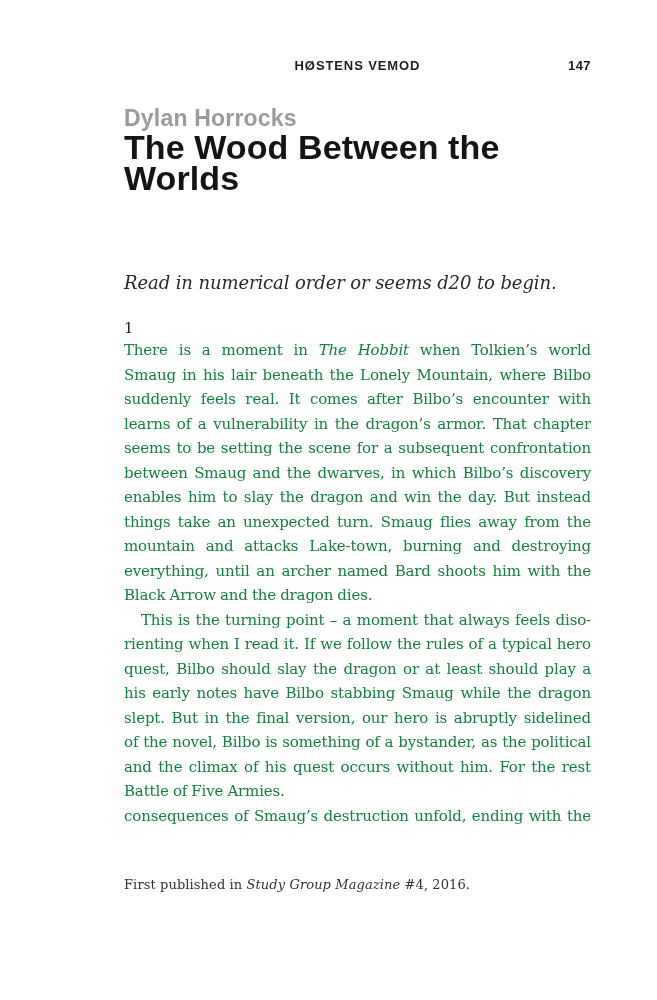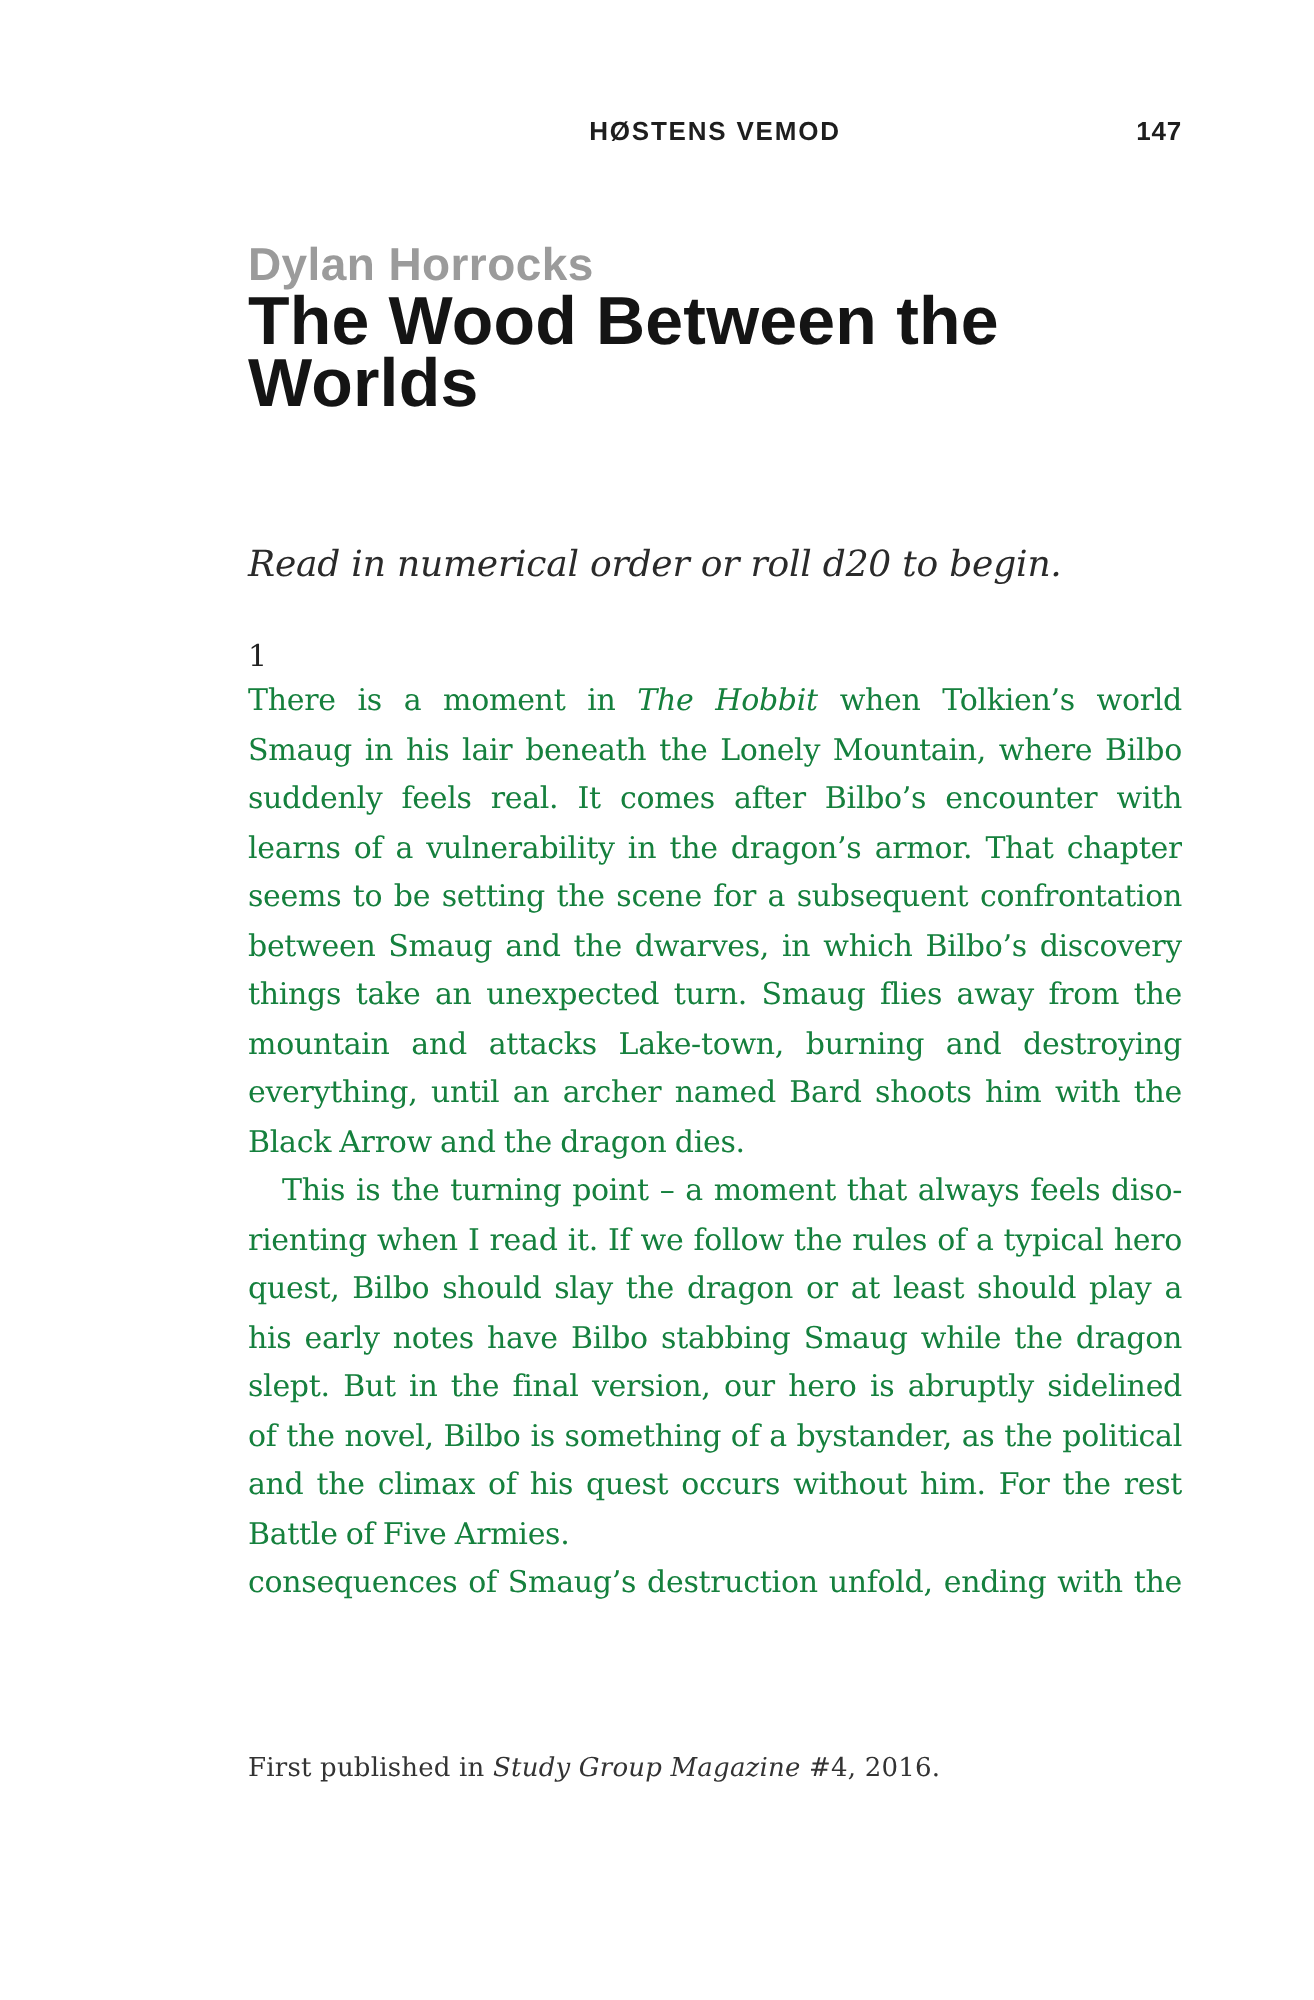--- a/index.html
+++ b/index.html
@@ -41,21 +41,21 @@
   }
   .folio {
     position: absolute;
     right: 0;
     top: 0;
     letter-spacing: 0.4px;
   }
 
   
   .heading-block {
-    top: 119px;
+    top: 105px;
   }
   .author {
     font-family: "Liberation Sans", sans-serif;
     font-weight: 700;
     font-size: 23px;
     line-height: 27px;
     color: #9b9b9b;
     letter-spacing: 0.2px;
   }
   .title {
@@ -125,32 +125,33 @@
   <div class="textcol running-header">
     <span>HØSTENS VEMOD</span>
     <span class="folio">147</span>
   </div>
 
   <div class="textcol heading-block">
     <div class="author">Dylan Horrocks</div>
     <div class="title">The Wood Between the Worlds</div>
   </div>
 
-  <div class="textcol instruction">Read in numerical order or roll d20 to begin.</div>
+  <div class="textcol instruction">Read in numerical order or seems d20 to begin.</div>
 
   <div class="textcol section-number">1</div>
 
   <div class="textcol body-text">
     <div>
         <div class="bodyline">There is a moment in <i>The Hobbit</i> when Tolkien’s world</div>
         <div class="bodyline">Smaug in his lair beneath the Lonely Mountain, where Bilbo</div>
         <div class="bodyline">suddenly feels real. It comes after Bilbo’s encounter with</div>
         <div class="bodyline">learns of a vulnerability in the dragon’s armor. That chapter</div>
         <div class="bodyline">seems to be setting the scene for a subsequent confrontation</div>
         <div class="bodyline">between Smaug and the dwarves, in which Bilbo’s discovery</div>
+        <div class="bodyline">enables him to slay the dragon and win the day. But instead</div>
         <div class="bodyline">things take an unexpected turn. Smaug flies away from the</div>
         <div class="bodyline">mountain and attacks Lake-town, burning and destroying</div>
         <div class="bodyline">everything, until an archer named Bard shoots him with the</div>
         <div class="bodyline lastline">Black Arrow and the dragon dies.</div>
       </div>
     <div>
         <div class="bodyline indented">This is the turning point – a moment that always feels diso-</div>
         <div class="bodyline">rienting when I read it. If we follow the rules of a typical hero</div>
         <div class="bodyline">quest, Bilbo should slay the dragon or at least should play a</div>
         <div class="bodyline">his early notes have Bilbo stabbing Smaug while the dragon</div>

